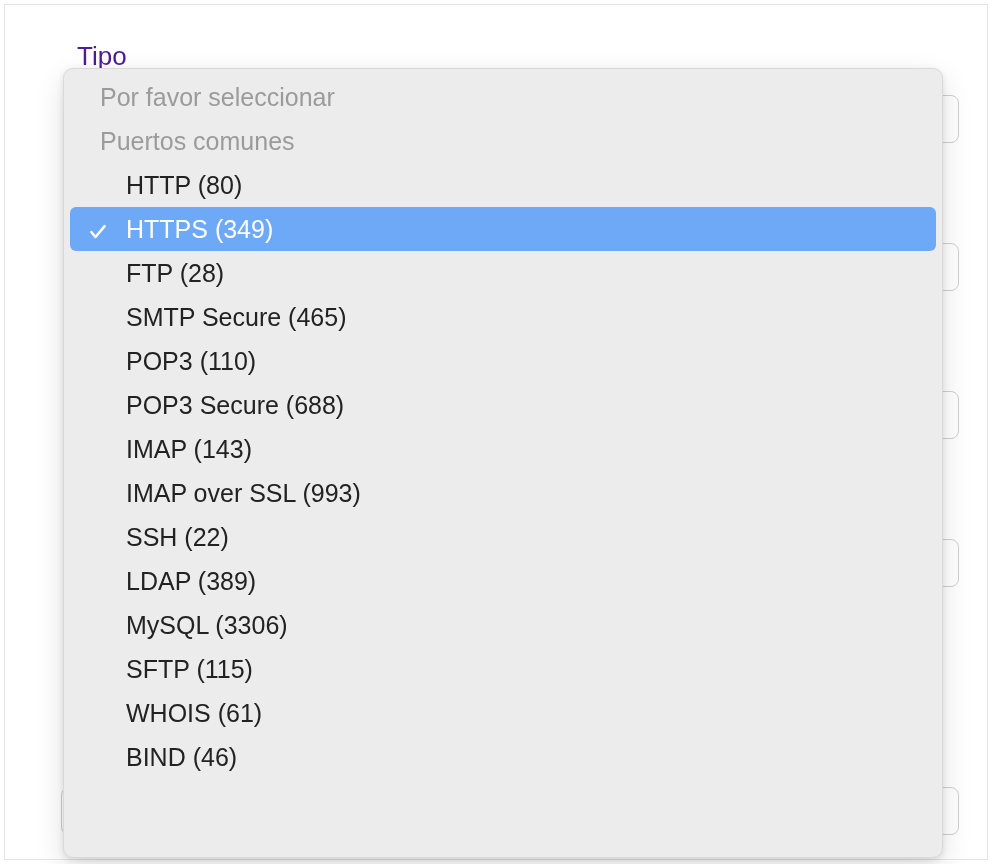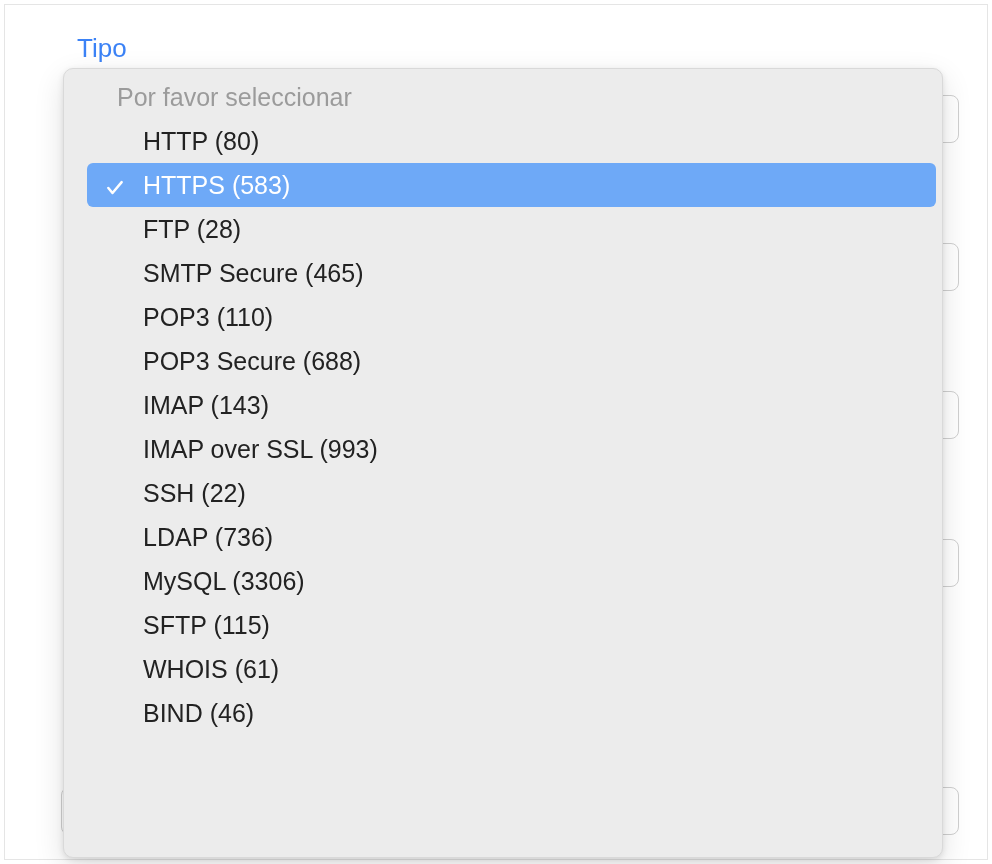--- a/index.html
+++ b/index.html
@@ -13,24 +13,24 @@
     .outer {
       position: relative;
       border: 1px solid #e5e5e5;
       width: 984px;
       height: 856px;
       margin: 4px;
       background: #fff;
     }
     .field-label {
       position: absolute;
-      top: 28px;
+      top: 36px;
       left: 72px;
       font-size: 26px;
-      color: #3b82f6;
+      color: #4c1d95;
     }
     .behind-letter {
       position: absolute;
       top: 695px;
       left: 64px;
       font-size: 32px;
       font-weight: 600;
       color: #222;
     }
     .behind-field {
@@ -52,21 +52,20 @@
       top: 63px;
       left: 58px;
       width: 880px;
       height: 790px;
       background: #ececec;
       border: 1px solid #d9d9d9;
       border-radius: 10px;
       box-shadow: 0 10px 30px rgba(0,0,0,0.12), 0 2px 6px rgba(0,0,0,0.10);
       padding-top: 6px;
       overflow: hidden;
-      padding-left: 17px;
     }
     .item {
       display: flex;
       align-items: center;
       height: 44px;
       font-size: 25px;
       color: #222;
       padding-left: 62px;
       position: relative;
       white-space: nowrap;
@@ -113,30 +112,33 @@
   <div class="behind-field bf4"></div>
   <div class="behind-field bf5"></div>
 
   <div class="dropdown">
 
     <div class="item placeholder-header">
       <span>Por favor seleccionar</span>
     </div>
 
 
+    <div class="item group-header">
+      <span>Puertos comunes</span>
+    </div>
 
     <div id="options-container">
         <div class="item">
           <span>HTTP (80)</span>
         </div>
         <div class="item selected">
           <span class="check"><svg viewBox="0 0 24 24" width="20" height="20" fill="none" stroke="currentColor" stroke-width="3" stroke-linecap="round" stroke-linejoin="round">
               <polyline points="4 12 9 18 20 5"></polyline>
             </svg></span>
-          <span>HTTPS (583)</span>
+          <span>HTTPS (349)</span>
         </div>
         <div class="item">
           <span>FTP (28)</span>
         </div>
         <div class="item">
           <span>SMTP Secure (465)</span>
         </div>
         <div class="item">
           <span>POP3 (110)</span>
         </div>
@@ -146,21 +148,21 @@
         <div class="item">
           <span>IMAP (143)</span>
         </div>
         <div class="item">
           <span>IMAP over SSL (993)</span>
         </div>
         <div class="item">
           <span>SSH (22)</span>
         </div>
         <div class="item">
-          <span>LDAP (736)</span>
+          <span>LDAP (389)</span>
         </div>
         <div class="item">
           <span>MySQL (3306)</span>
         </div>
         <div class="item">
           <span>SFTP (115)</span>
         </div>
         <div class="item">
           <span>WHOIS (61)</span>
         </div>

